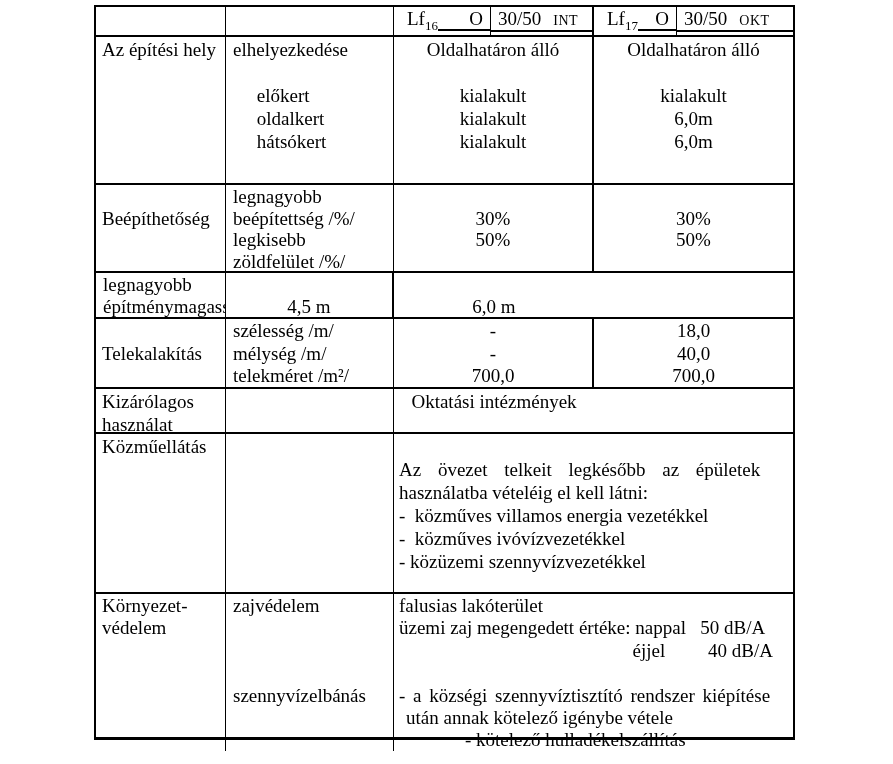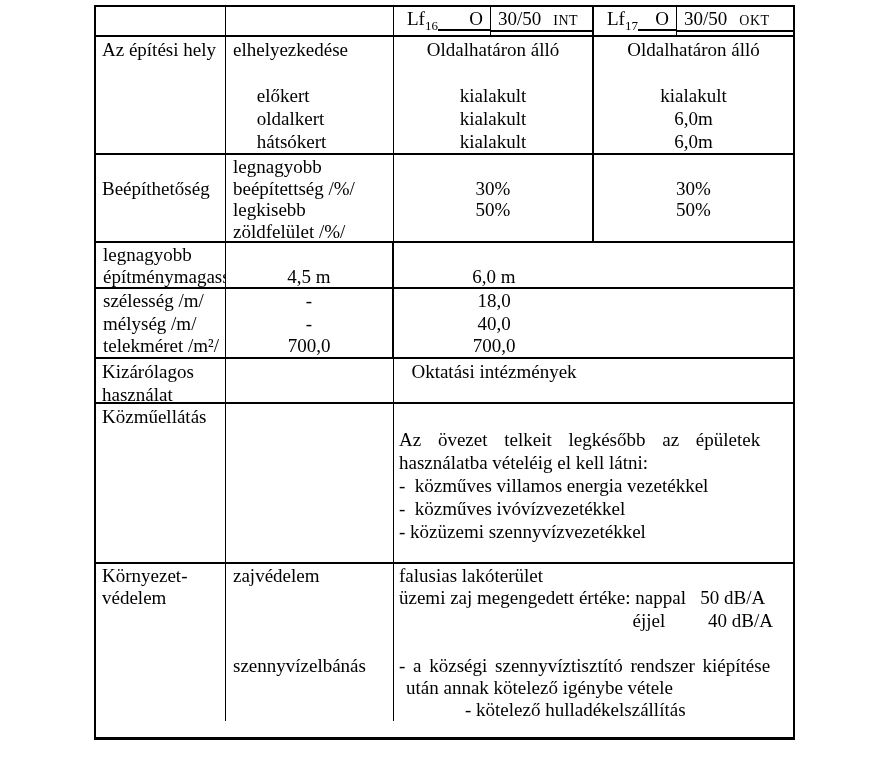--- a/index.html
+++ b/index.html
@@ -11,21 +11,21 @@
   .ztable{
     position:absolute;left:94px;top:5px;width:701px;height:735px;
     box-sizing:border-box;border:2px solid #000;border-bottom-width:3px;background:#fff;
   }
   .row{
     display:grid;grid-template-columns:130px 168px 200px 1fr;
     box-sizing:border-box;border-top:2px solid #000;
   }
   .row.merged{grid-template-columns:130px 168px 1fr;}
   .r-header{border-top:none;height:28px;line-height:20px;}
-  .r-bs   {height:118px;line-height:23px;}
+  .r-bs   {height:148px;line-height:23px;}
   .r-cov  {height:88px; line-height:21.5px;}
   .r-bld  {height:46px; line-height:22px;}
   .r-pf   {height:70px; line-height:22.5px;}
   .r-ex   {height:45px; line-height:23px;}
   .r-ut   {height:160px;line-height:23px;}
   .r-env  {height:159px;line-height:22.4px;}
   .cell{box-sizing:border-box;overflow:hidden;padding:1px 4px 0 6px;}
   .c1,.c2{border-right:1px solid #000;}
   .c3{border-right:2px solid #000;}
   .cm{padding:1px 0 0 0;}
@@ -129,20 +129,21 @@
   <div class="row r-bld">
     <div class="cell c2 sub ml">legnagyobb
 építménymagasság</div>
     <div class="cell c3 val ml">
 4,5 m</div>
     <div class="cell c4 val ml">
 6,0 m</div>
   </div>
 
   <div class="row r-pf">
+    <div class="cell c1 ml lab-pf">Telekalakítás</div>
     <div class="cell c2 sub ml">szélesség /m/
 mélység /m/
 telekméret /m²/</div>
     <div class="cell c3 val ml">-
 -
 700,0</div>
     <div class="cell c4 val ml">18,0
 40,0
 700,0</div>
   </div>

